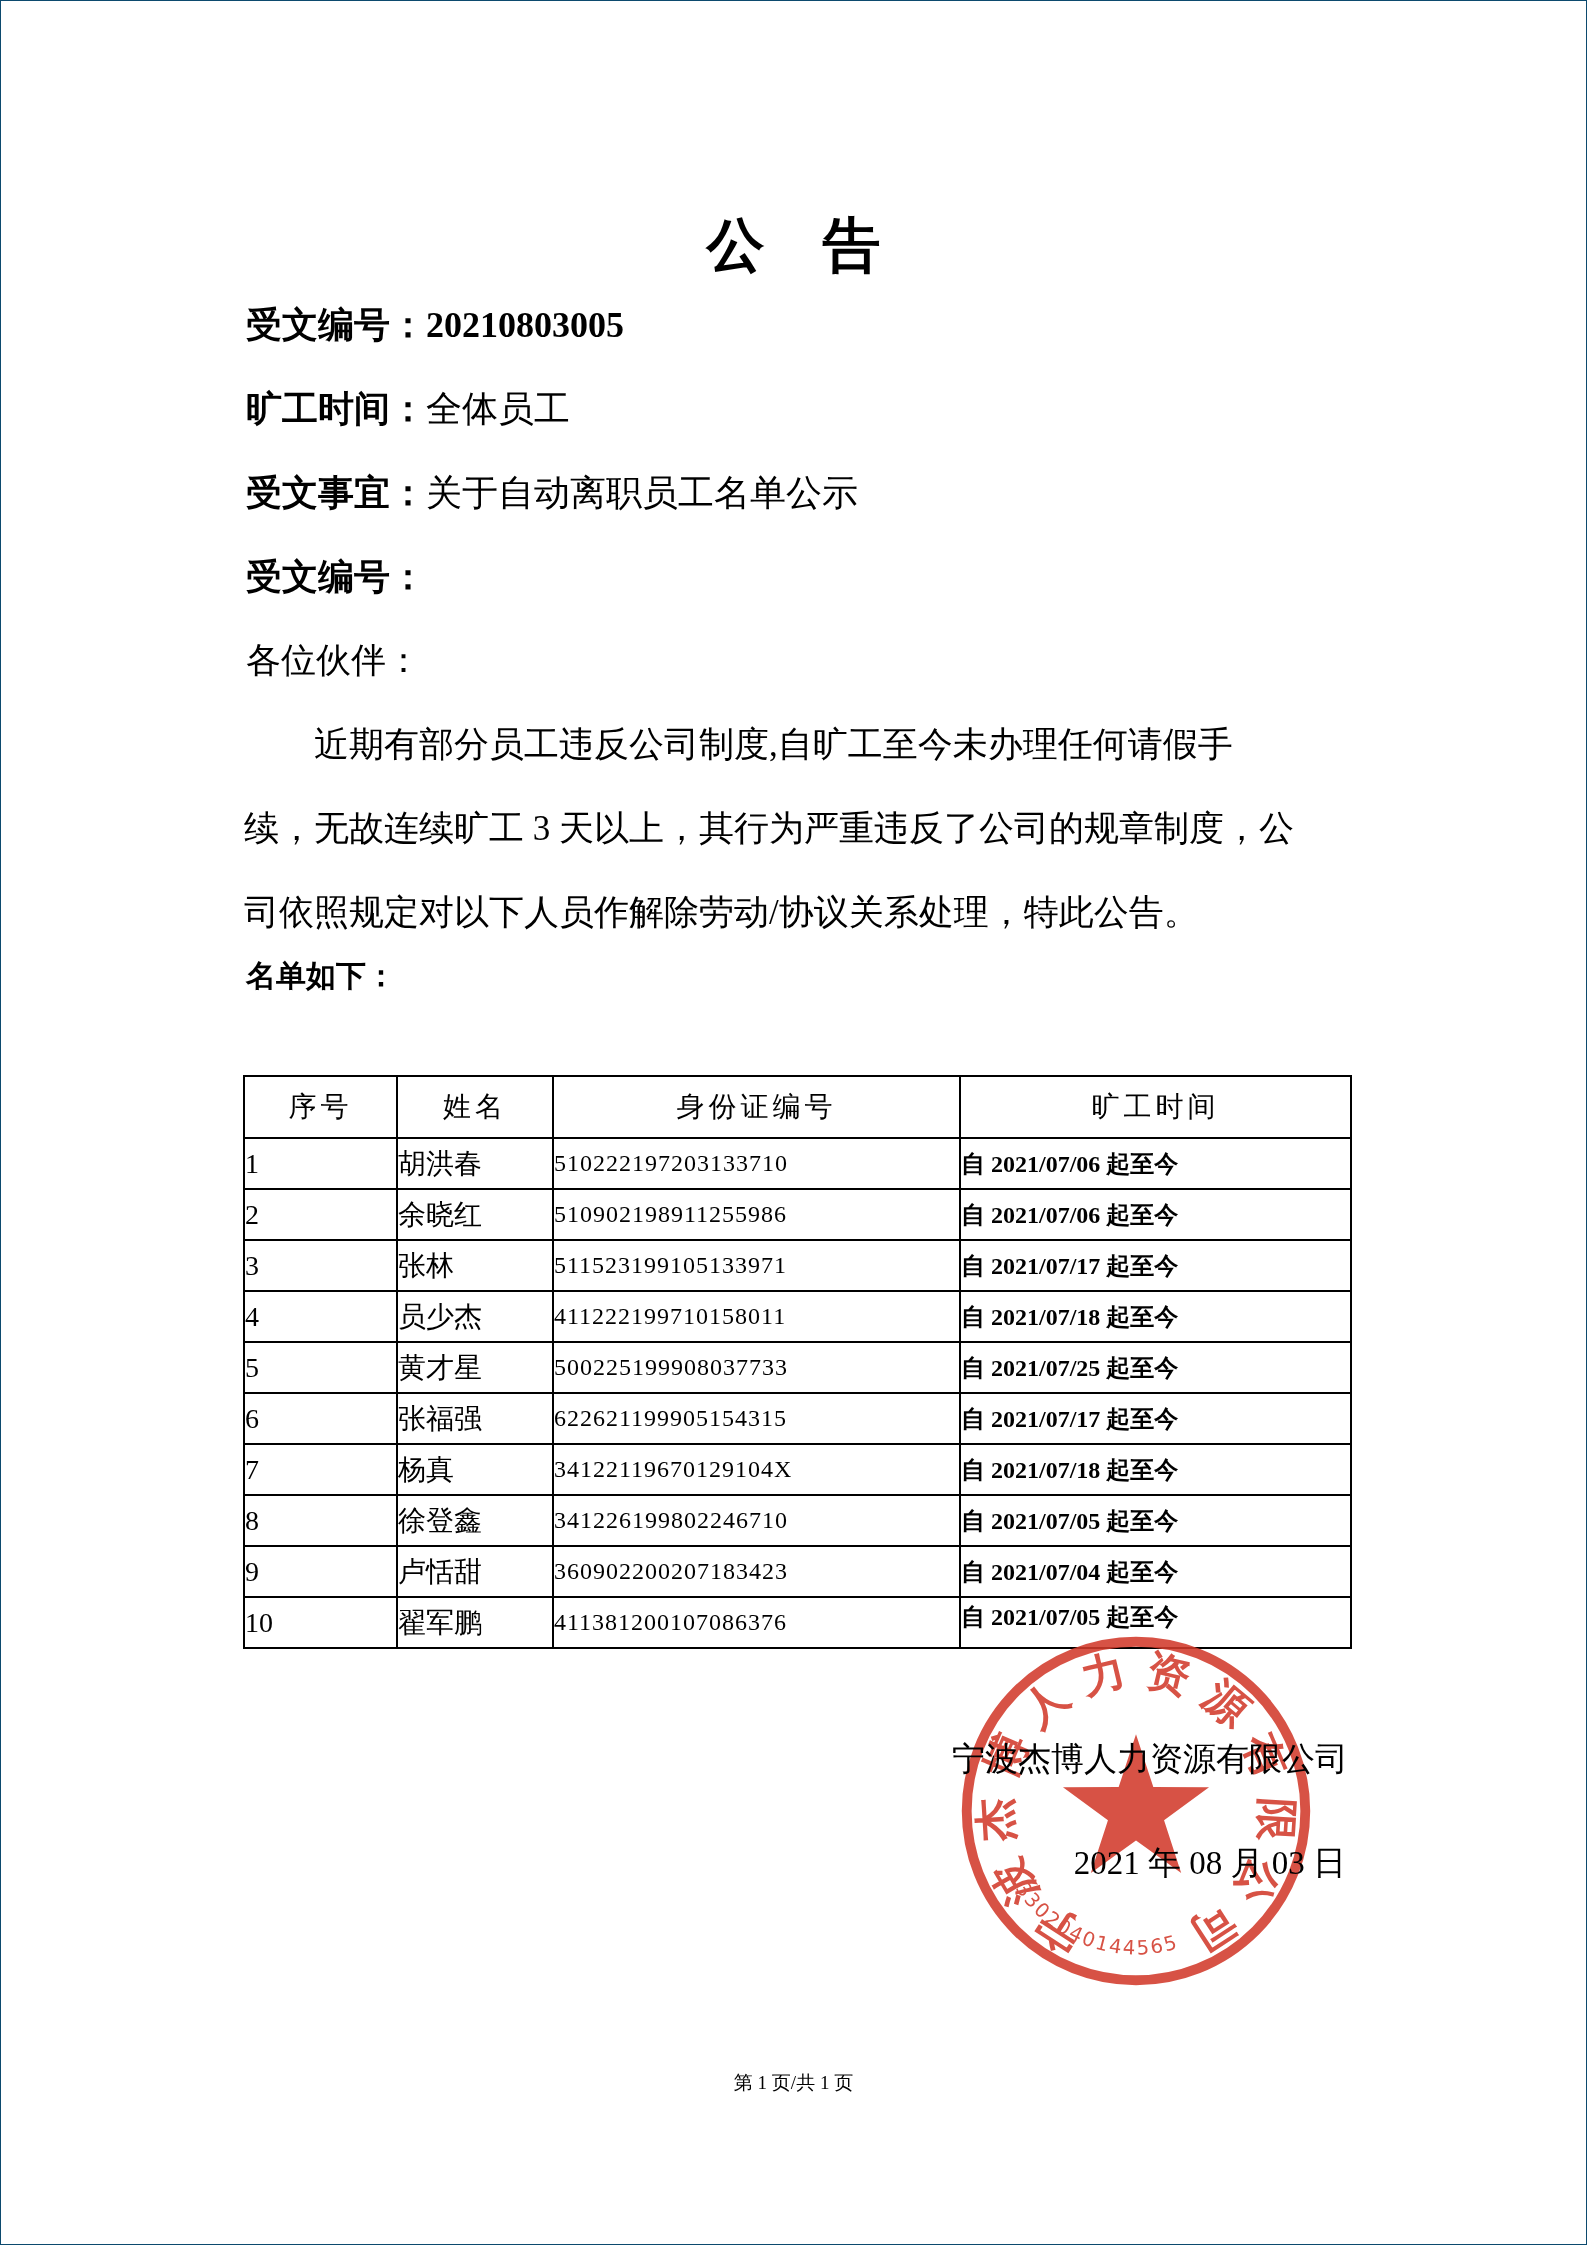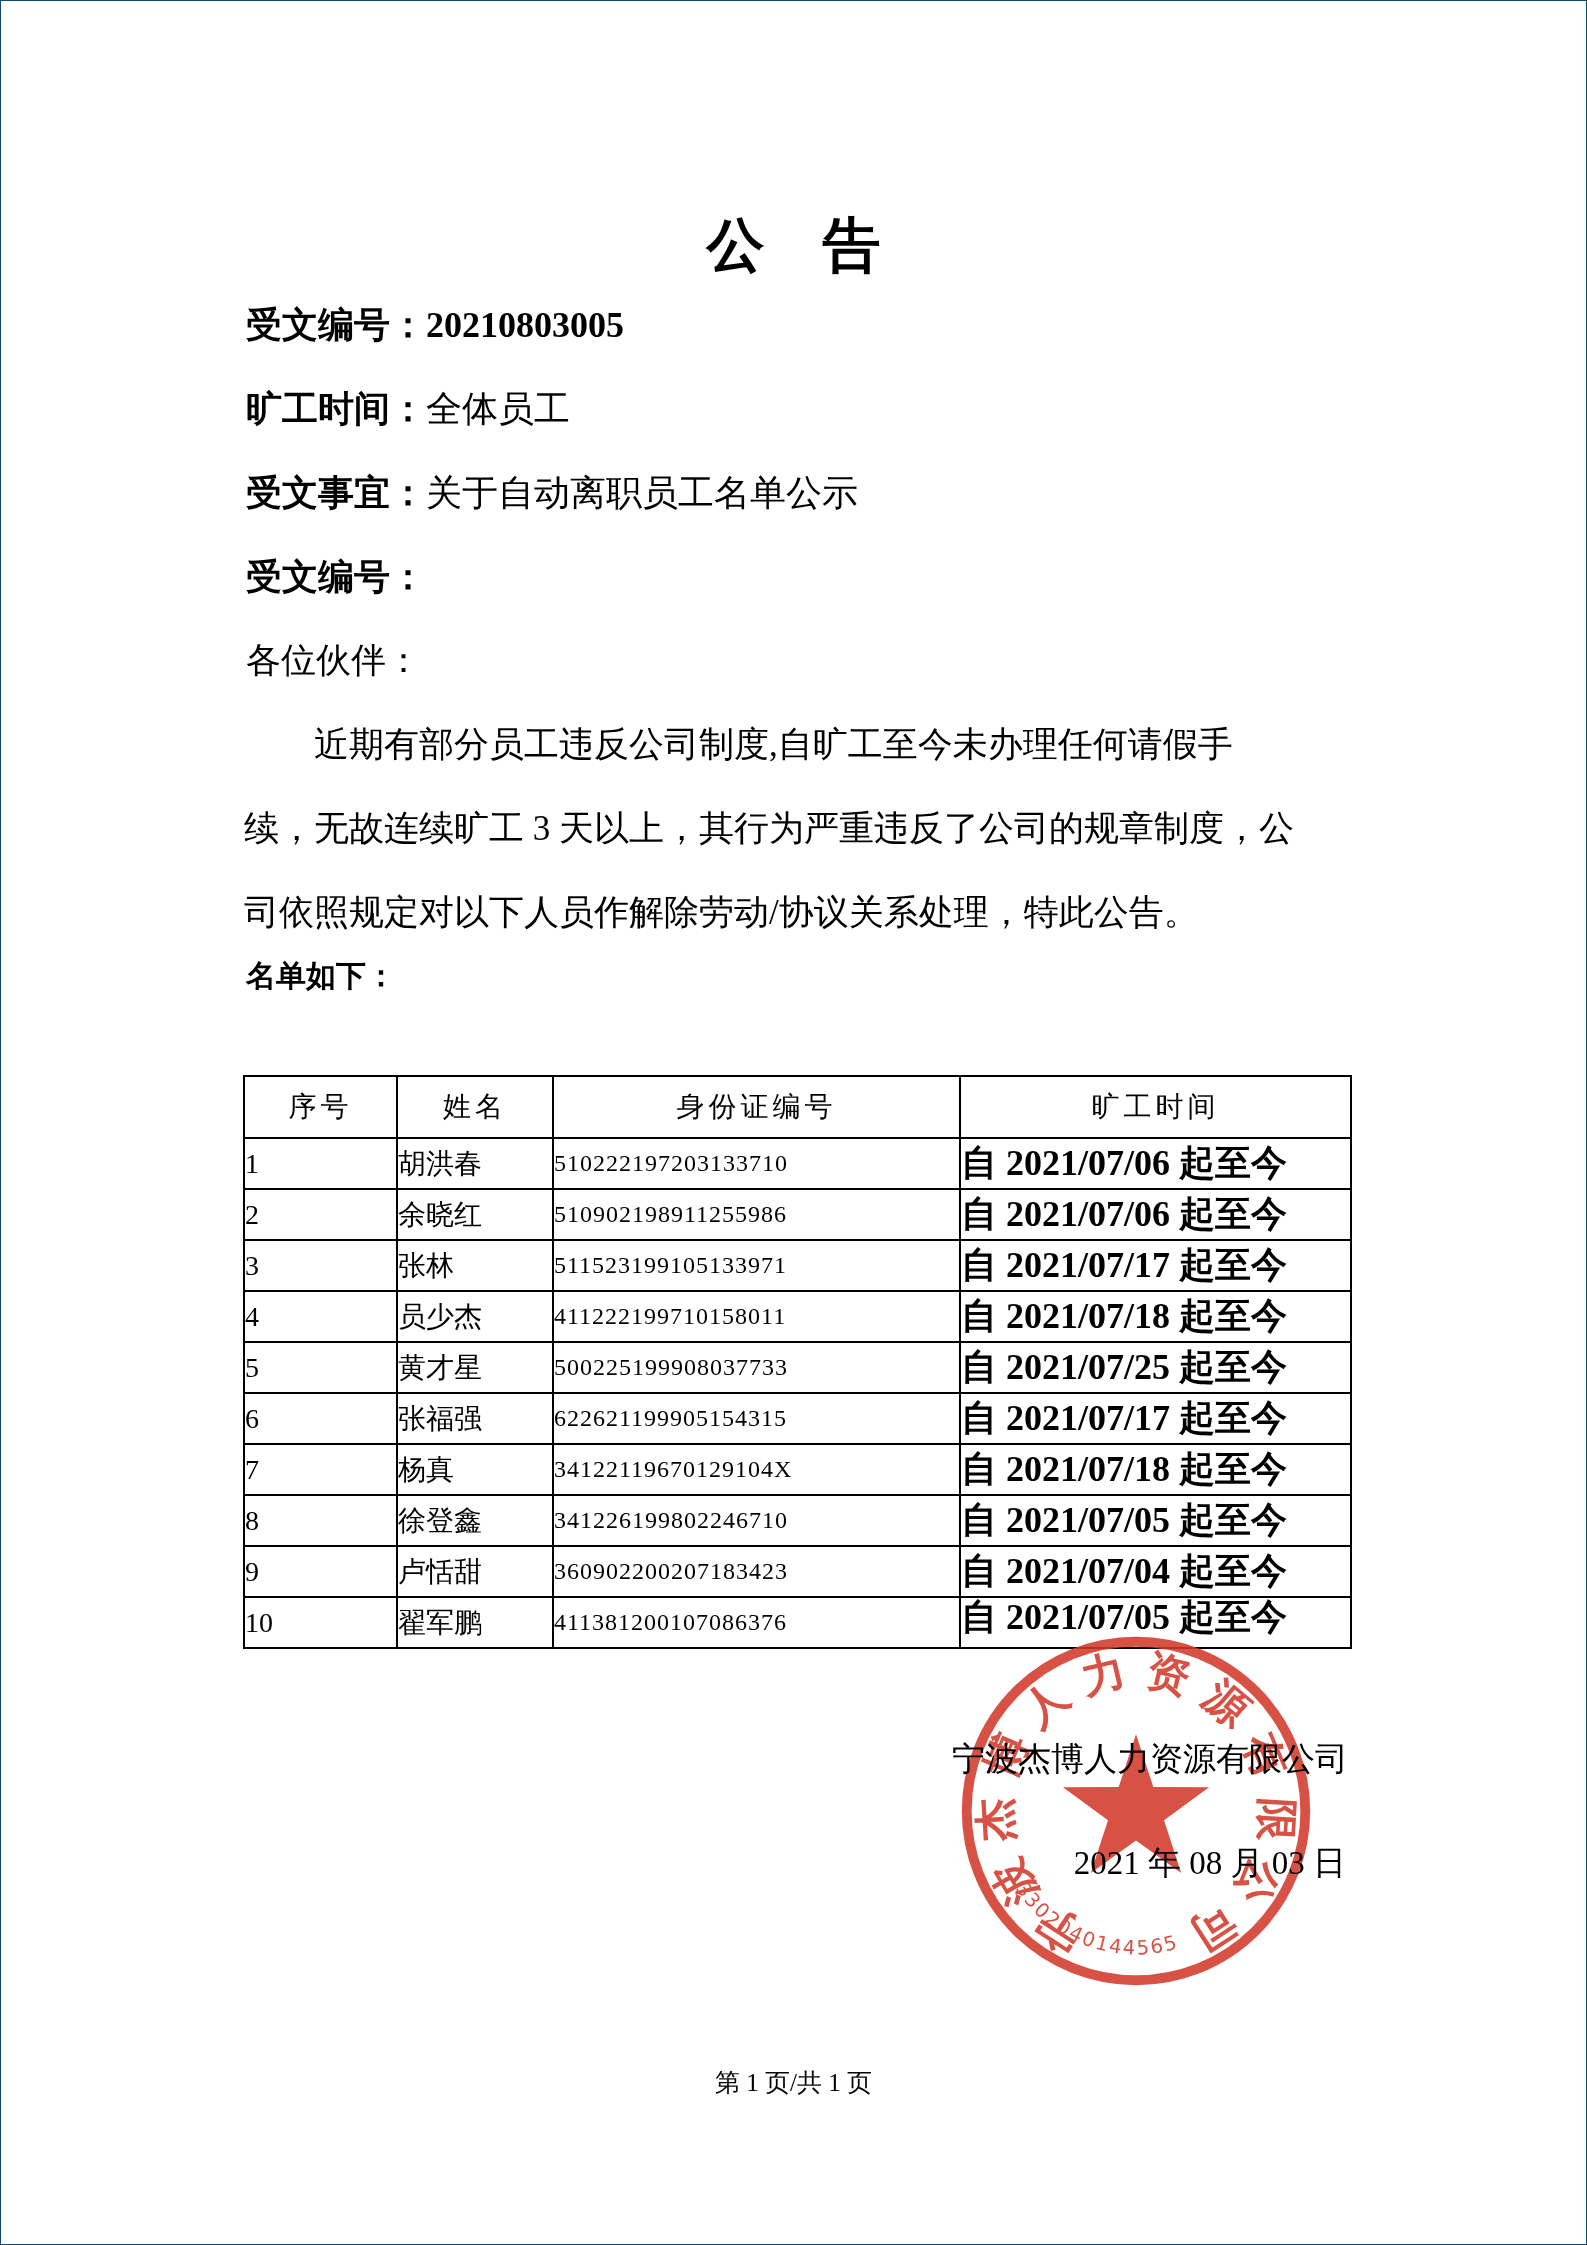--- a/index.html
+++ b/index.html
@@ -45,39 +45,39 @@
   table.notice col.c-date{width:391px;}
   table.notice th,table.notice td{
     border:2px solid #000;vertical-align:middle;
     padding:0;overflow:hidden;white-space:nowrap;
   }
   table.notice th{height:60px;font-size:28px;font-weight:normal;letter-spacing:4px;}
   table.notice td{height:49px;}
   td.col-num{font-size:28px;}
   td.col-name{font-size:28px;font-weight:normal;}
   td.col-id{font-size:24px;letter-spacing:1px;}
-  td.col-date{font-size:36px;font-weight:bold;margin-top:44px;}
+  td.col-date{font-size:24px;font-weight:bold;margin-top:44px;}
   td.col-date.vtop{vertical-align:top;line-height:38px;}
   .stamp{
     position:absolute;left:948px;top:1623px;width:374px;height:374px;
     opacity:.88;
   }
   .stamp-char{font-size:44px;font-weight:bold;font-family:"Liberation Serif","DejaVu Serif",serif;}
   .stamp-code-text{font-size:20px;letter-spacing:2px;font-family:"DejaVu Sans","Liberation Sans",sans-serif;}
   .sig-company{
     position:absolute;top:1736px;right:238px;height:44px;line-height:44px;
     font-size:33px;white-space:nowrap;
   }
   .sig-date{
     position:absolute;top:1840px;right:240px;height:44px;line-height:44px;
     font-size:33px;white-space:nowrap;
   }
   .page-footer{
     position:absolute;top:2062px;left:0;width:100%;height:40px;line-height:40px;
-    text-align:center;font-size:25px;
+    text-align:center;font-size:19px;
   }
 </style>
 </head>
 <body>
 
 <div class="page">
 
   <div class="doc-title">公　告</div>
 
   <div class="meta-block">

